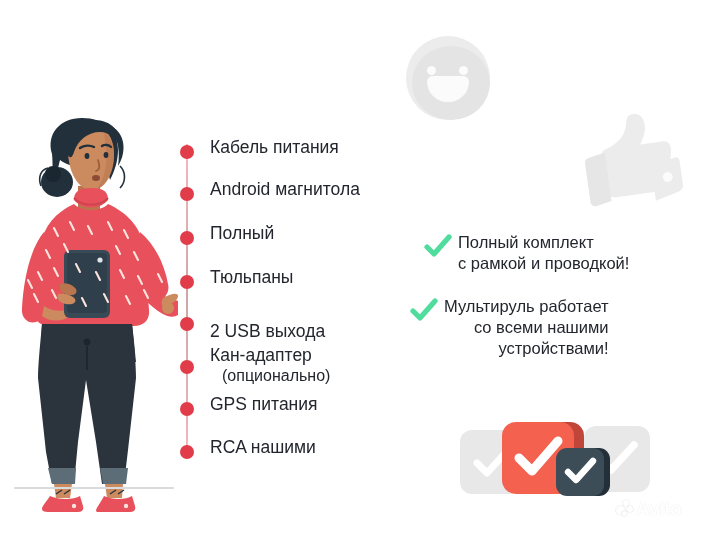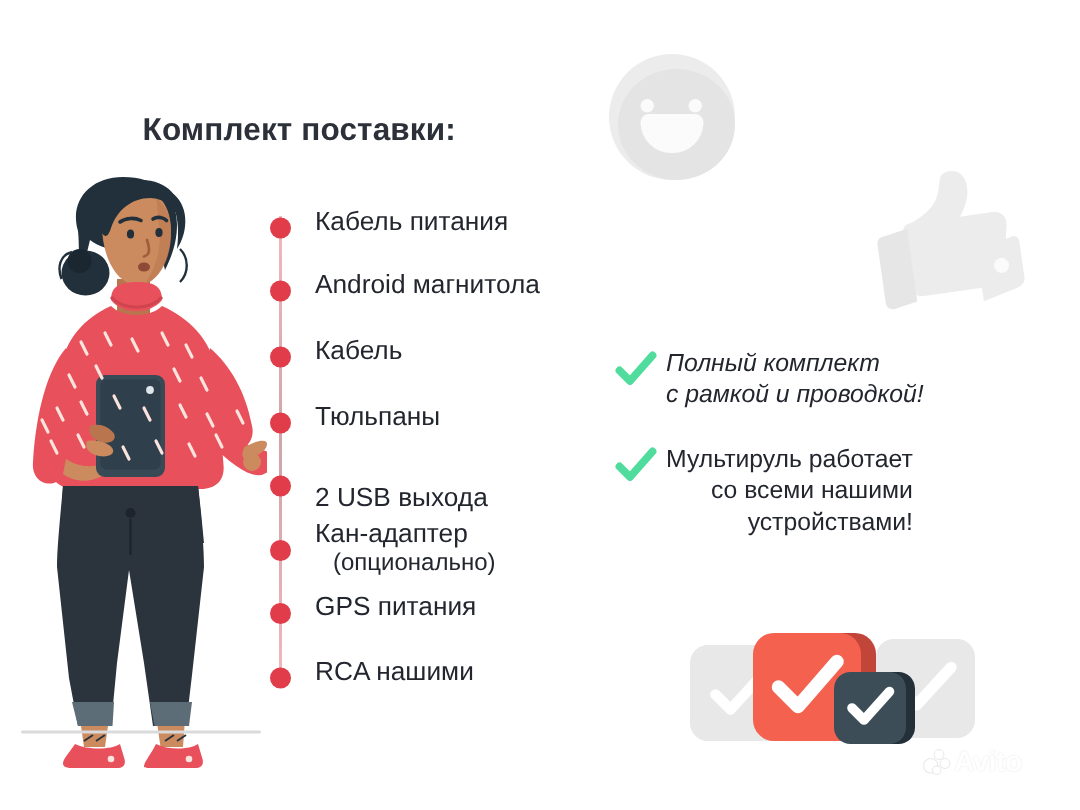--- a/index.html
+++ b/index.html
@@ -161,21 +161,21 @@
     margin-right: 6px;
     margin-top: 1px;
   }
   .benefit .check svg { display: block; }
   .benefit .btxt {
     font-size: 16.5px;
     color: #23262e;
     line-height: 1.26;
     white-space: pre-line;
   }
-  #benefit-1 { left: 410px; top: 232px; width: 270px; font-style: italic; }
+  #benefit-1 { left: 424px; top: 232px; width: 270px; }
   #benefit-2 { left: 410px; top: 296px; width: 270px; text-align: right; }
 
   
   .cards {
     position: absolute;
     left: 458px;
     top: 404px;
     width: 190px;
     height: 104px;
   }
@@ -372,38 +372,37 @@
       <g stroke="#2b333d" stroke-width="1.4" fill="none">
         <path d="M48 382 L54 378 M56 382 L62 378"></path>
         <path d="M102 382 L108 378 M110 382 L116 378"></path>
       </g>
       <circle cx="66" cy="394" r="2.2" fill="#fbe3de"></circle>
       <circle cx="118" cy="394" r="2.2" fill="#fbe3de"></circle>
     </svg>
   </div>
   <div class="ground-line"></div>
 
-  <div class="title">Комплект поставки:</div>
 
   <div class="timeline">
     <div class="timeline-line"></div>
 
     <div class="tl-item" style="top:8px">
       <div class="tl-dot" style="top:7px"></div>
       <div class="tl-label" style="top:0px">Кабель питания</div>
     </div>
 
     <div class="tl-item" style="top:50px">
       <div class="tl-dot" style="top:7px"></div>
       <div class="tl-label" style="top:0px">Android магнитола</div>
     </div>
 
     <div class="tl-item" style="top:94px">
       <div class="tl-dot" style="top:7px"></div>
-      <div class="tl-label" style="top:0px">Кабель</div>
+      <div class="tl-label" style="top:0px">Полный</div>
     </div>
 
     <div class="tl-item" style="top:138px">
       <div class="tl-dot" style="top:7px"></div>
       <div class="tl-label" style="top:0px">Тюльпаны</div>
     </div>
 
     <div class="tl-item" style="top:180px">
       <div class="tl-dot" style="top:7px"></div>
       <div class="tl-label" style="top:12px">2 USB выхода</div>

